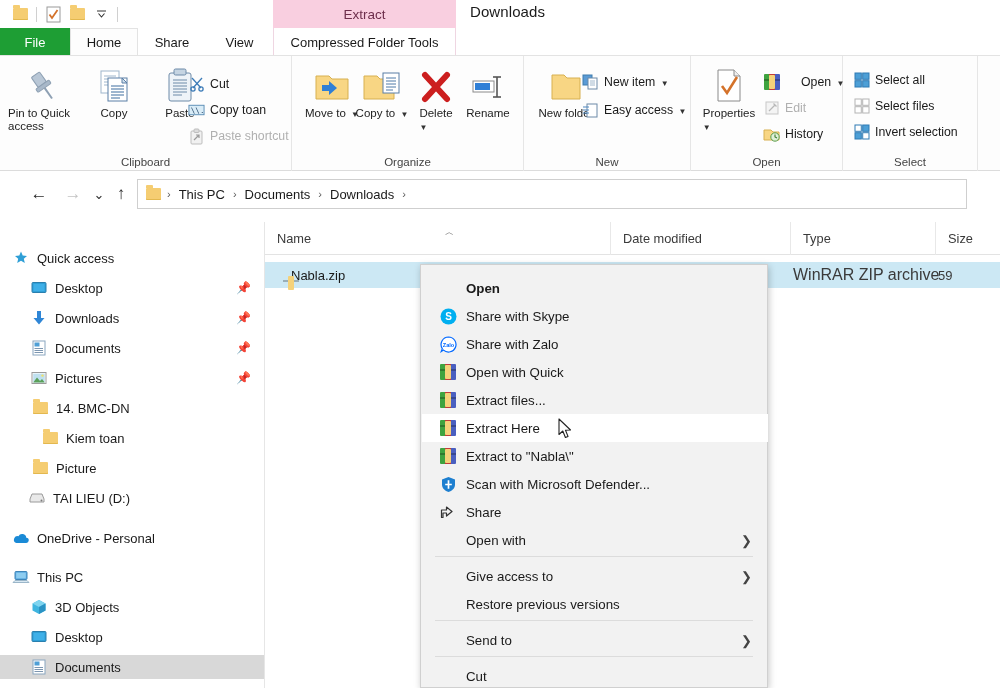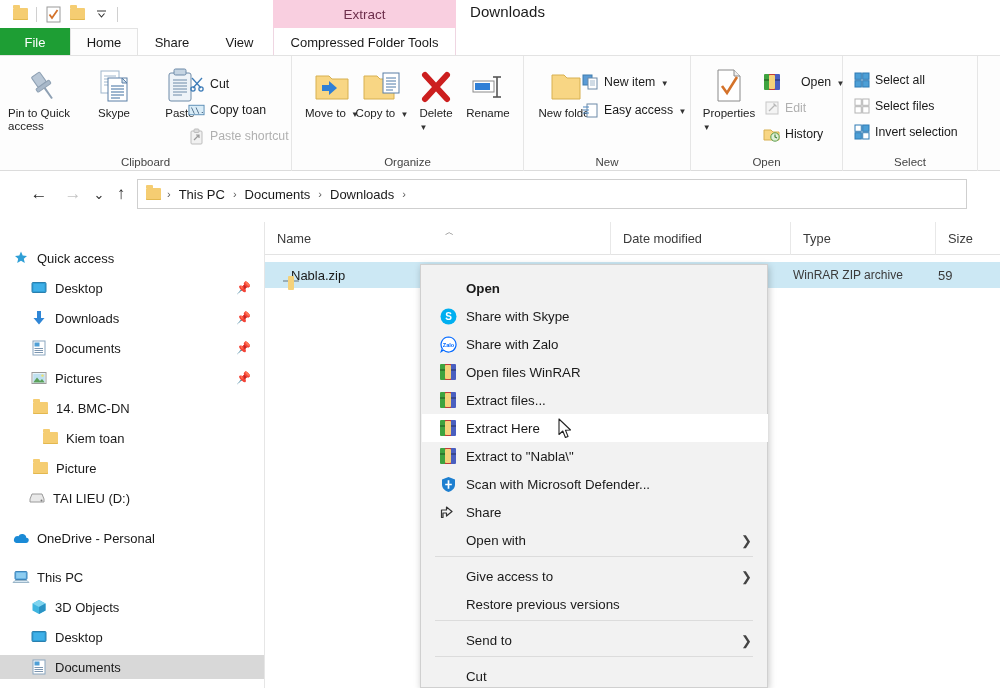--- a/index.html
+++ b/index.html
@@ -135,21 +135,21 @@
     position:absolute; top:255px; left:265px; width:735px; height:433px; background:#ffffff;
   }
   .filerow {
     position:absolute; left:0; top:7px; width:735px; height:26px;
     background:#cce8f4; display:flex; align-items:center;
   }
   .filerow .fname {
     position:absolute; left:18px; display:flex; align-items:center; gap:8px;
     font-size:13px; color:#1a1a1a;
   }
-  .filerow .ftype { position:absolute; left:528px; font-size:12px; color:#3a3a3a; }
+  .filerow .ftype { position:absolute; left:528px; font-size:16px; color:#3a3a3a; }
   .filerow .fsize { position:absolute; left:673px; font-size:13px; color:#3a3a3a; }
 
   
   .sidebar {
     position:absolute; top:222px; left:0; width:265px; height:466px;
     background:#ffffff; border-right:1px solid #e6e6e6;
     overflow:hidden;
   }
   .navitem {
     position:absolute; left:0; width:265px; height:24px;
@@ -292,21 +292,21 @@
               <path d="M26 10 L31 15 L26 15 Z" fill="#cfe0ef" stroke="#5a7fa6"></path>
               <g stroke="#4f7aa8" stroke-width="1.1">
                 <line x1="15" y1="18" x2="28" y2="18"></line>
                   <line x1="15" y1="21" x2="28" y2="21"></line>
                 <line x1="15" y1="24" x2="28" y2="24"></line>
                   <line x1="15" y1="27" x2="28" y2="27"></line>
                 <line x1="15" y1="30" x2="24" y2="30"></line>
               </g>
             </svg>
           </div>
-          <div class="lbl">Skype</div>
+          <div class="lbl">Copy</div>
         </div>
 
         <div class="bigbtn" style="left:148px;">
           <div class="ico">
             <svg width="32" height="36" viewBox="0 0 32 36">
               <rect x="5" y="5" width="22" height="28" rx="2" fill="#eef3f8" stroke="#6d8aa8"></rect>
               <rect x="10" y="1" width="12" height="6" rx="1.5" fill="#c5d4e2" stroke="#6d8aa8"></rect>
               <g stroke="#6d8aa8" stroke-width="1">
                 <line x1="9" y1="12" x2="23" y2="12"></line>
                   <line x1="9" y1="15" x2="23" y2="15"></line>
@@ -762,21 +762,21 @@
             <text x="8.5" y="11" font-size="5.6" fill="#0068ff" text-anchor="middle" font-family="Liberation Sans, sans-serif" font-weight="bold">Zalo</text>
           </svg>
       </span>
       <span class="mlbl">Share with Zalo</span>
     </div>
 
     <div class="mi" style="top:93px;">
       <span class="mico">
           <span class="winrar-ico"></span>
         </span>
-      <span class="mlbl">Open files WinRAR</span>
+      <span class="mlbl">Open with Quick</span>
     </div>
 
     <div class="mi" style="top:121px;">
       <span class="mico">
           <span class="winrar-ico"></span>
         </span>
       <span class="mlbl">Extract files...</span>
     </div>
 
     <div class="mi hl" style="top:149px;">

